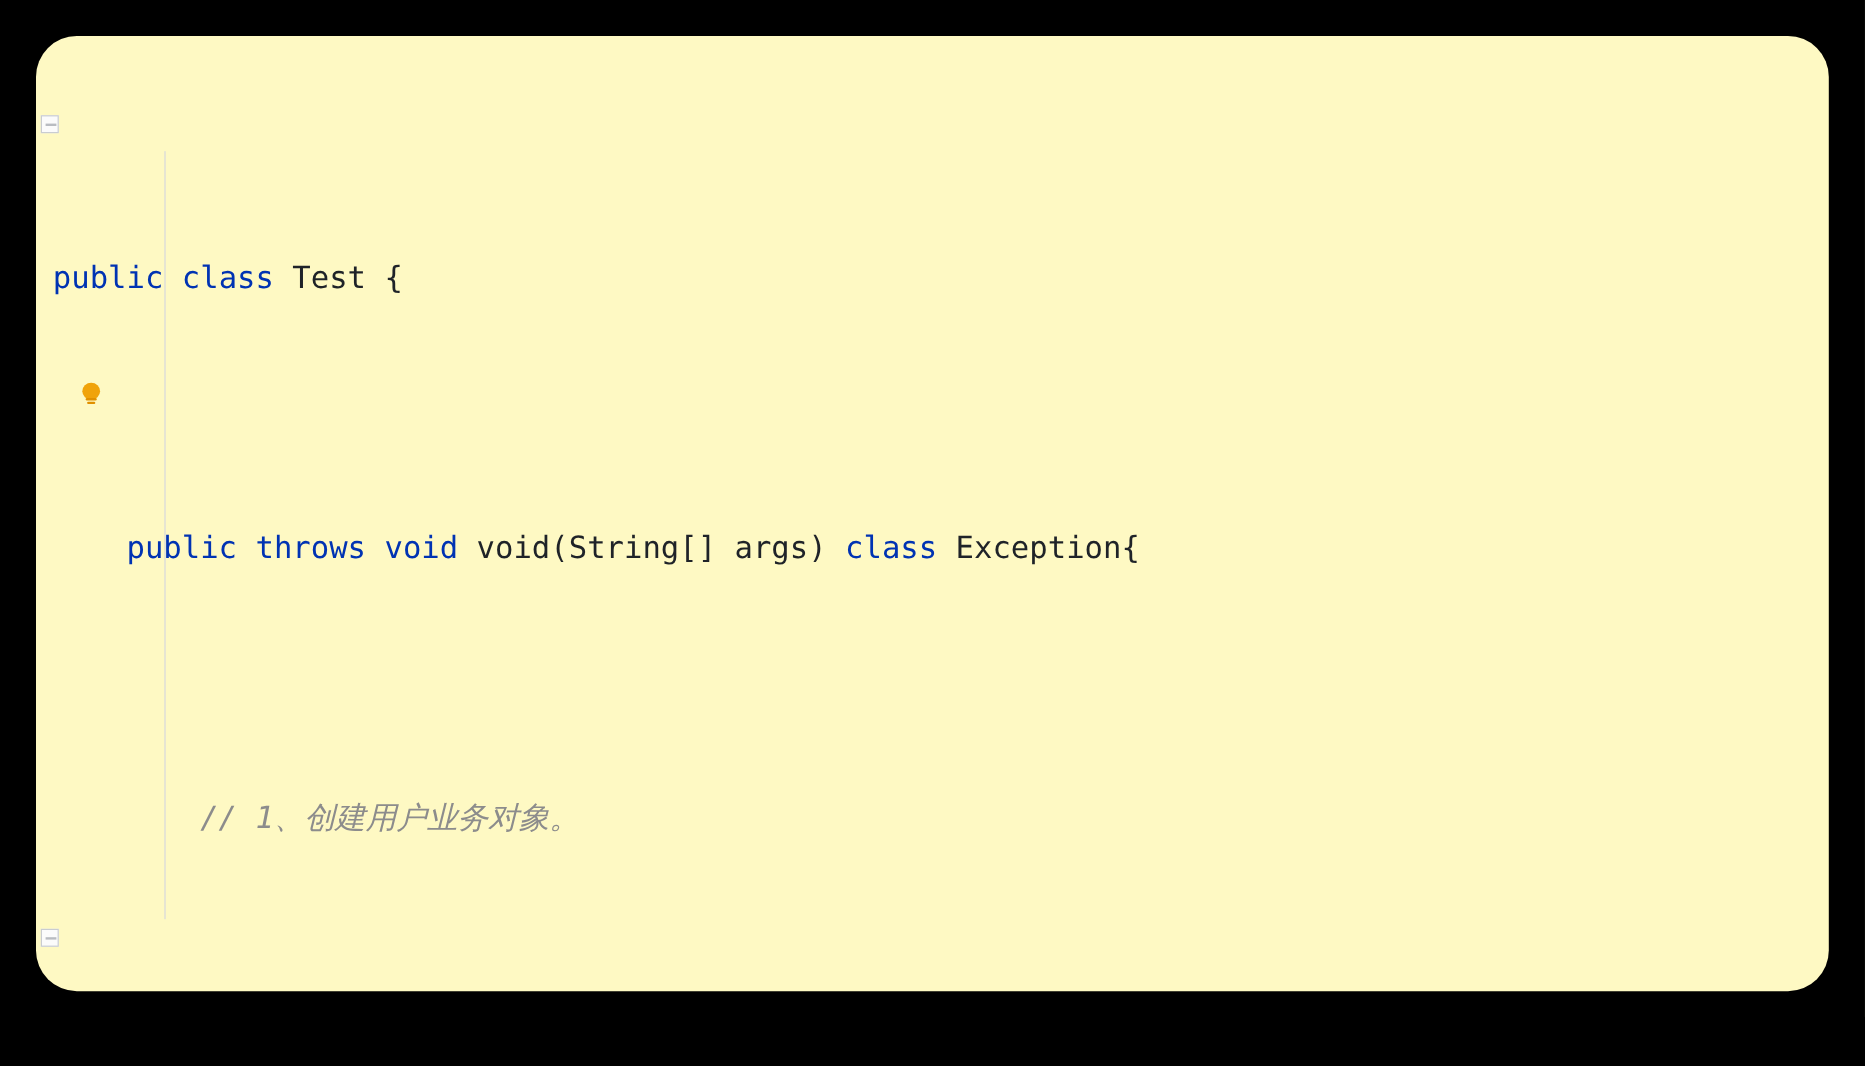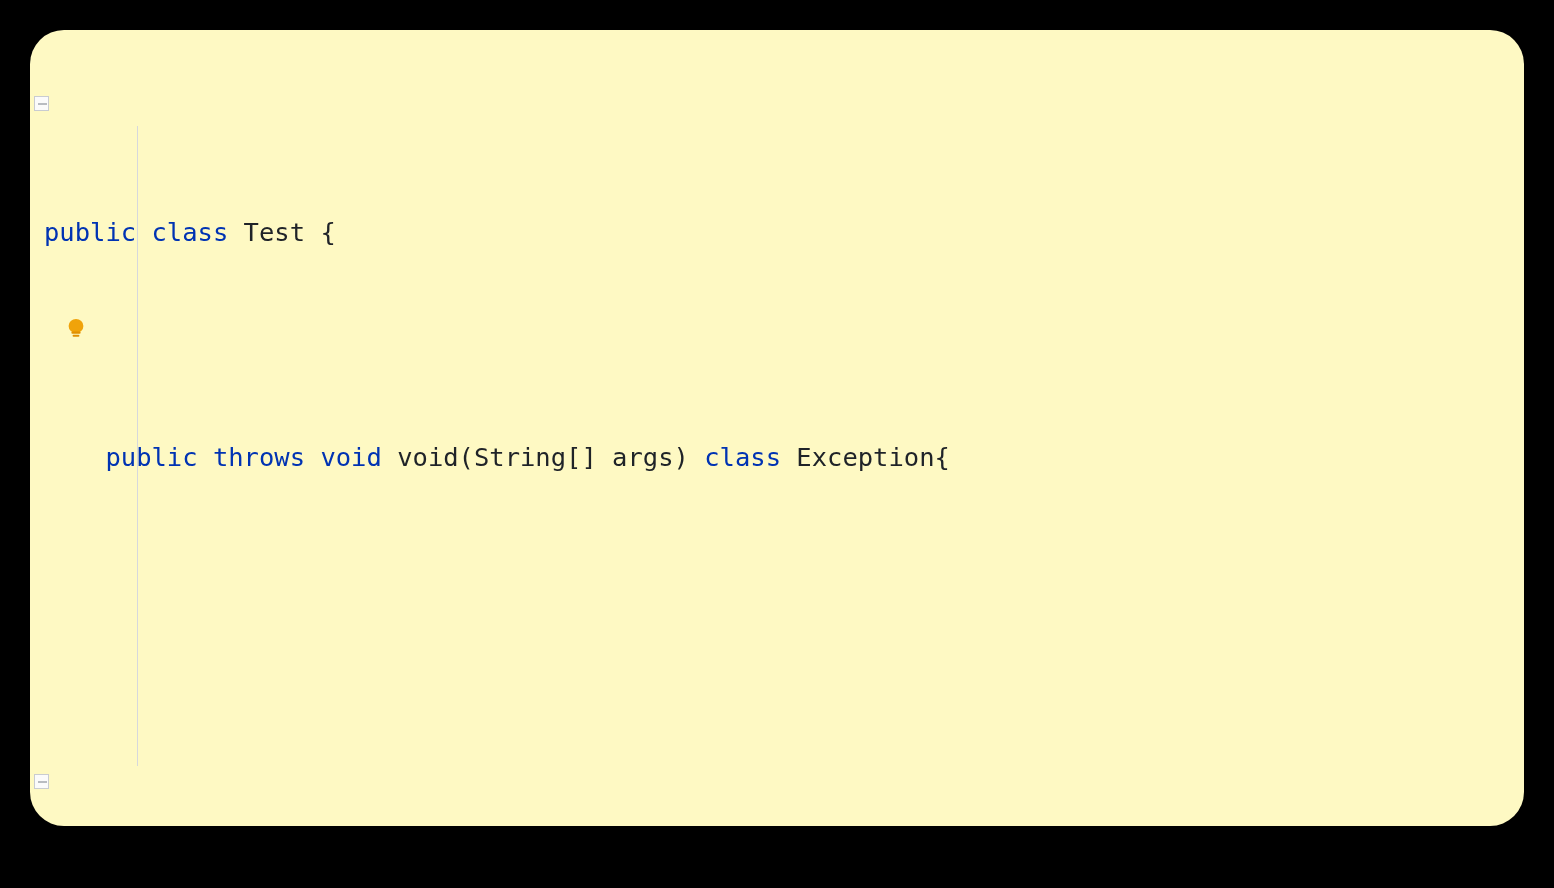--- a/index.html
+++ b/index.html
@@ -122,21 +122,21 @@
 
   <div id="code">
 
     
     <div class="line"><span class="kw">public</span><span class="plain"> </span><span class="kw">class</span><span class="plain"> </span><span class="plain">Test</span><span class="plain"> {</span></div>
 
     
     <div class="line"><span class="plain">    </span><span class="kw">public</span><span class="plain"> </span><span class="kw">throws</span><span class="plain"> </span><span class="kw">void</span><span class="plain"> </span><span class="plain">void(String[] args) </span><span class="kw">class</span><span class="plain"> Exception{</span></div>
 
     
-    <div class="line"><span class="plain">        </span></div>
+    <div class="line"><span class="plain">        </span><span class="cmt">// 1、创建用户业务对象。</span></div>
 
     
     
 
     
     
 
     
     
 

